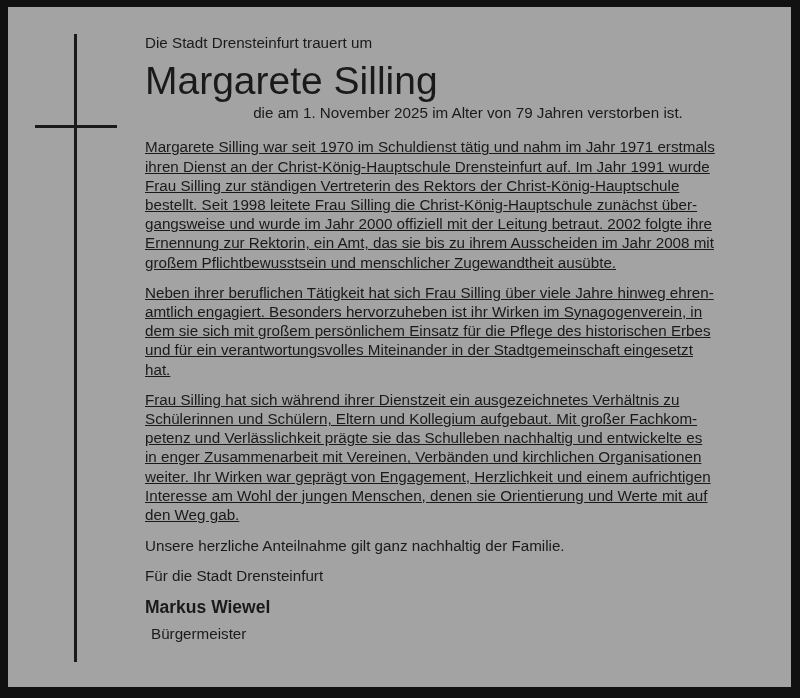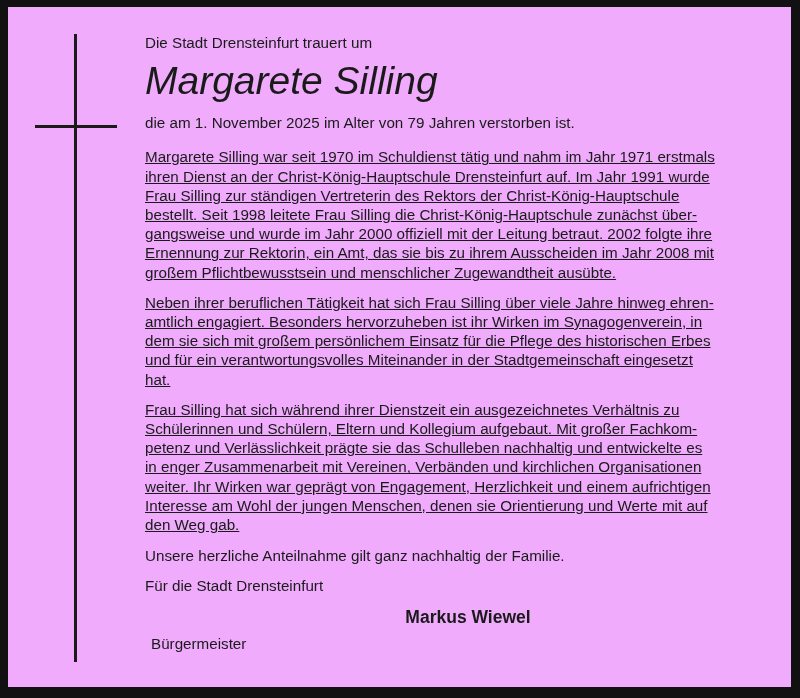--- a/index.html
+++ b/index.html
@@ -5,21 +5,21 @@
   html, body {
     margin: 0;
     padding: 0;
     background: #ffffff;
   }
   .page {
     position: relative;
     width: 800px;
     height: 698px;
     box-sizing: border-box;
-    background: #f0abfc;
+    background: #a3a3a3;
     border-style: solid;
     border-color: #111111;
     border-width: 7px 9px 11px 8px;
     font-family: "Liberation Sans", "DejaVu Sans", sans-serif;
     color: #1a1a1a;
     overflow: hidden;
   }
   
   .cross-v {
     position: absolute;
@@ -46,30 +46,30 @@
   .intro {
     font-size: 15.2px;
     line-height: 19.2px;
     margin: 0 0 7px 0;
     white-space: pre;
   }
   .name {
     font-size: 39px;
     font-weight: 400;
     line-height: 44px;
-    margin: 0 0 10px 0;
+    margin: 0 0 0 0;
     letter-spacing: 0;
     white-space: pre;
-    font-style: italic;
   }
   .subtitle {
     font-size: 15.2px;
     line-height: 19.2px;
     margin: 0 0 15px 0;
     white-space: pre;
+    text-align: center;
   }
   .para {
     font-size: 15.2px;
     line-height: 19.2px;
     margin: 0 0 11px 0;
     white-space: pre;
     text-decoration: underline;
   }
   .para.last-body { margin-bottom: 12px; }
   .line {
@@ -78,21 +78,20 @@
     margin: 0 0 11px 0;
     white-space: pre;
   }
   .for-line { margin-bottom: 10px; }
   .sig-name {
     font-size: 17.5px;
     font-weight: 700;
     line-height: 22px;
     margin: 0;
     white-space: pre;
-    text-align: center;
   }
   .sig-title {
     font-size: 15.2px;
     line-height: 19.2px;
     margin: 6px;
     white-space: pre;
   }
 </style>
 </head>
 <body>

